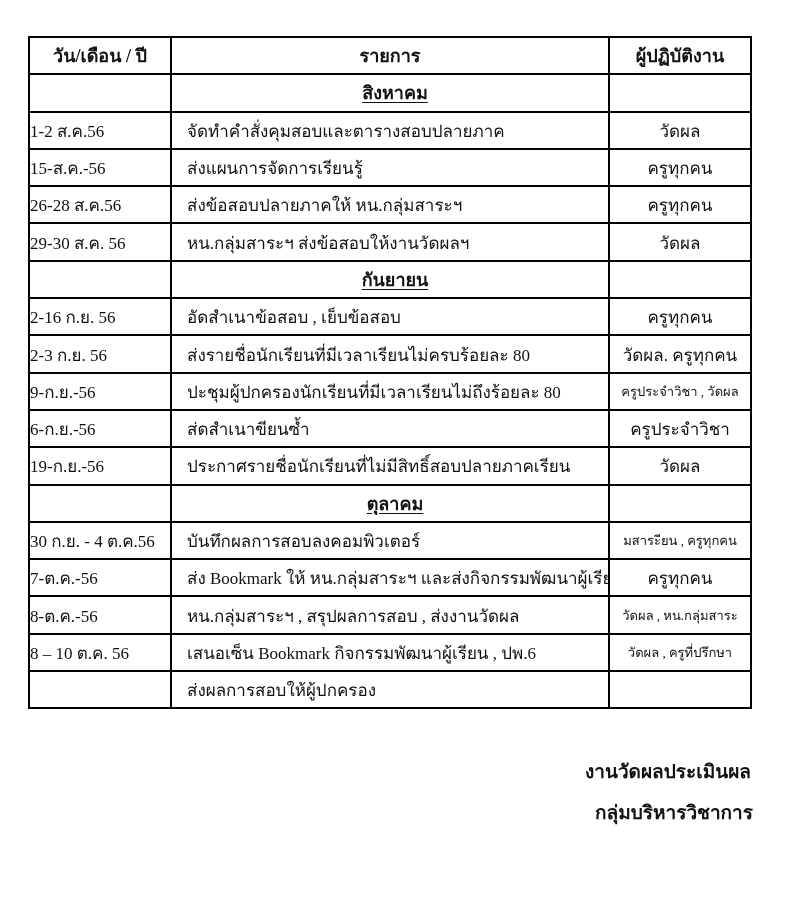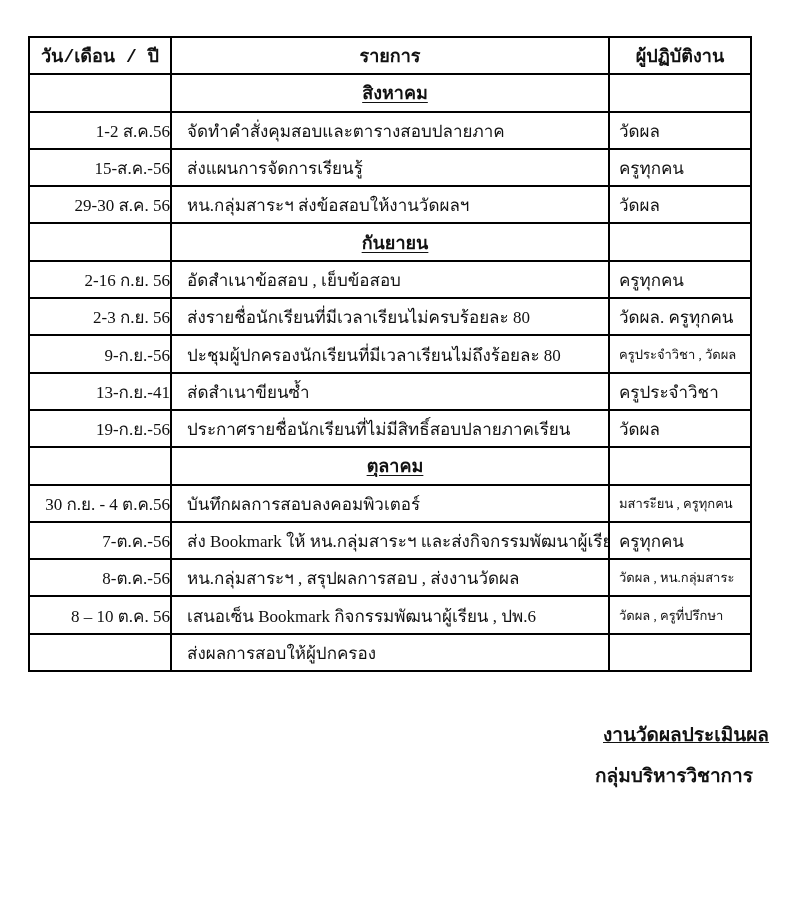--- a/index.html
+++ b/index.html
@@ -34,57 +34,55 @@
     height: 35.3px;
     padding: 0;
     overflow: hidden;
     white-space: nowrap;
     vertical-align: middle;
   }
   th {
     font-weight: bold;
     font-size: 18px;
     text-align: center;
-    font-family: Liberation Mono, monospace;
   }
   td.cell-date {
-    text-align: right;
+    text-align: left;
     font-size: 17px;
   }
   td.cell-activity {
     text-align: left;
     padding-left: 15px;
     font-size: 17px;
   }
   td.cell-activity.section {
     text-align: center;
     padding-left: 10px;
   }
   td.cell-staff {
-    text-align: left;
-    padding-left: 9px;
+    text-align: center;
     font-size: 17px;
   }
   td.cell-staff.small {
     font-size: 13px;
   }
   .month {
     font-weight: bold;
     font-size: 18px;
     text-decoration: underline;
     text-underline-offset: 3px;
   }
   .doc-footer {
     margin-top: 42px;
     text-align: right;
     font-weight: bold;
     font-size: 19px;
     line-height: 41px;
   }
-  .doc-footer .fline1 { padding-right: 22px; text-decoration: underline; }
+  .doc-footer .fline1 { padding-right: 40px; }
   .doc-footer .fline2 { padding-right: 38px; }
 </style>
 </head>
 <body>
 
 <div class="page">
   <table class="schedule">
     <colgroup>
       <col class="c-date">
       <col class="c-act">
@@ -107,20 +105,25 @@
           <td class="cell-date">1-2 ส.ค.56</td>
           <td class="cell-activity">จัดทำคำสั่งคุมสอบและตารางสอบปลายภาค</td>
           <td class="cell-staff">วัดผล</td>
         </tr>
         <tr>
           <td class="cell-date">15-ส.ค.-56</td>
           <td class="cell-activity">ส่งแผนการจัดการเรียนรู้</td>
           <td class="cell-staff">ครูทุกคน</td>
         </tr>
         <tr>
+          <td class="cell-date">26-28 ส.ค.56</td>
+          <td class="cell-activity">ส่งข้อสอบปลายภาคให้ หน.กลุ่มสาระฯ</td>
+          <td class="cell-staff">ครูทุกคน</td>
+        </tr>
+        <tr>
           <td class="cell-date">29-30 ส.ค. 56</td>
           <td class="cell-activity">หน.กลุ่มสาระฯ ส่งข้อสอบให้งานวัดผลฯ</td>
           <td class="cell-staff">วัดผล</td>
         </tr>
         <tr>
           <td class="cell-date"></td>
           <td class="cell-activity section"><span class="month">กันยายน</span></td>
           <td class="cell-staff"></td>
         </tr>
         <tr>
@@ -132,21 +135,21 @@
           <td class="cell-date">2-3 ก.ย. 56</td>
           <td class="cell-activity">ส่งรายชื่อนักเรียนที่มีเวลาเรียนไม่ครบร้อยละ 80</td>
           <td class="cell-staff">วัดผล. ครูทุกคน</td>
         </tr>
         <tr>
           <td class="cell-date">9-ก.ย.-56</td>
           <td class="cell-activity">ปะชุมผู้ปกครองนักเรียนที่มีเวลาเรียนไม่ถึงร้อยละ 80</td>
           <td class="cell-staff small">ครูประจำวิชา , วัดผล</td>
         </tr>
         <tr>
-          <td class="cell-date">13-ก.ย.-41</td>
+          <td class="cell-date">6-ก.ย.-56</td>
           <td class="cell-activity">ส่ดสำเนาขียนซ้ำ</td>
           <td class="cell-staff">ครูประจำวิชา</td>
         </tr>
         <tr>
           <td class="cell-date">19-ก.ย.-56</td>
           <td class="cell-activity">ประกาศรายชื่อนักเรียนที่ไม่มีสิทธิ์สอบปลายภาคเรียน</td>
           <td class="cell-staff">วัดผล</td>
         </tr>
         <tr>
           <td class="cell-date"></td>

